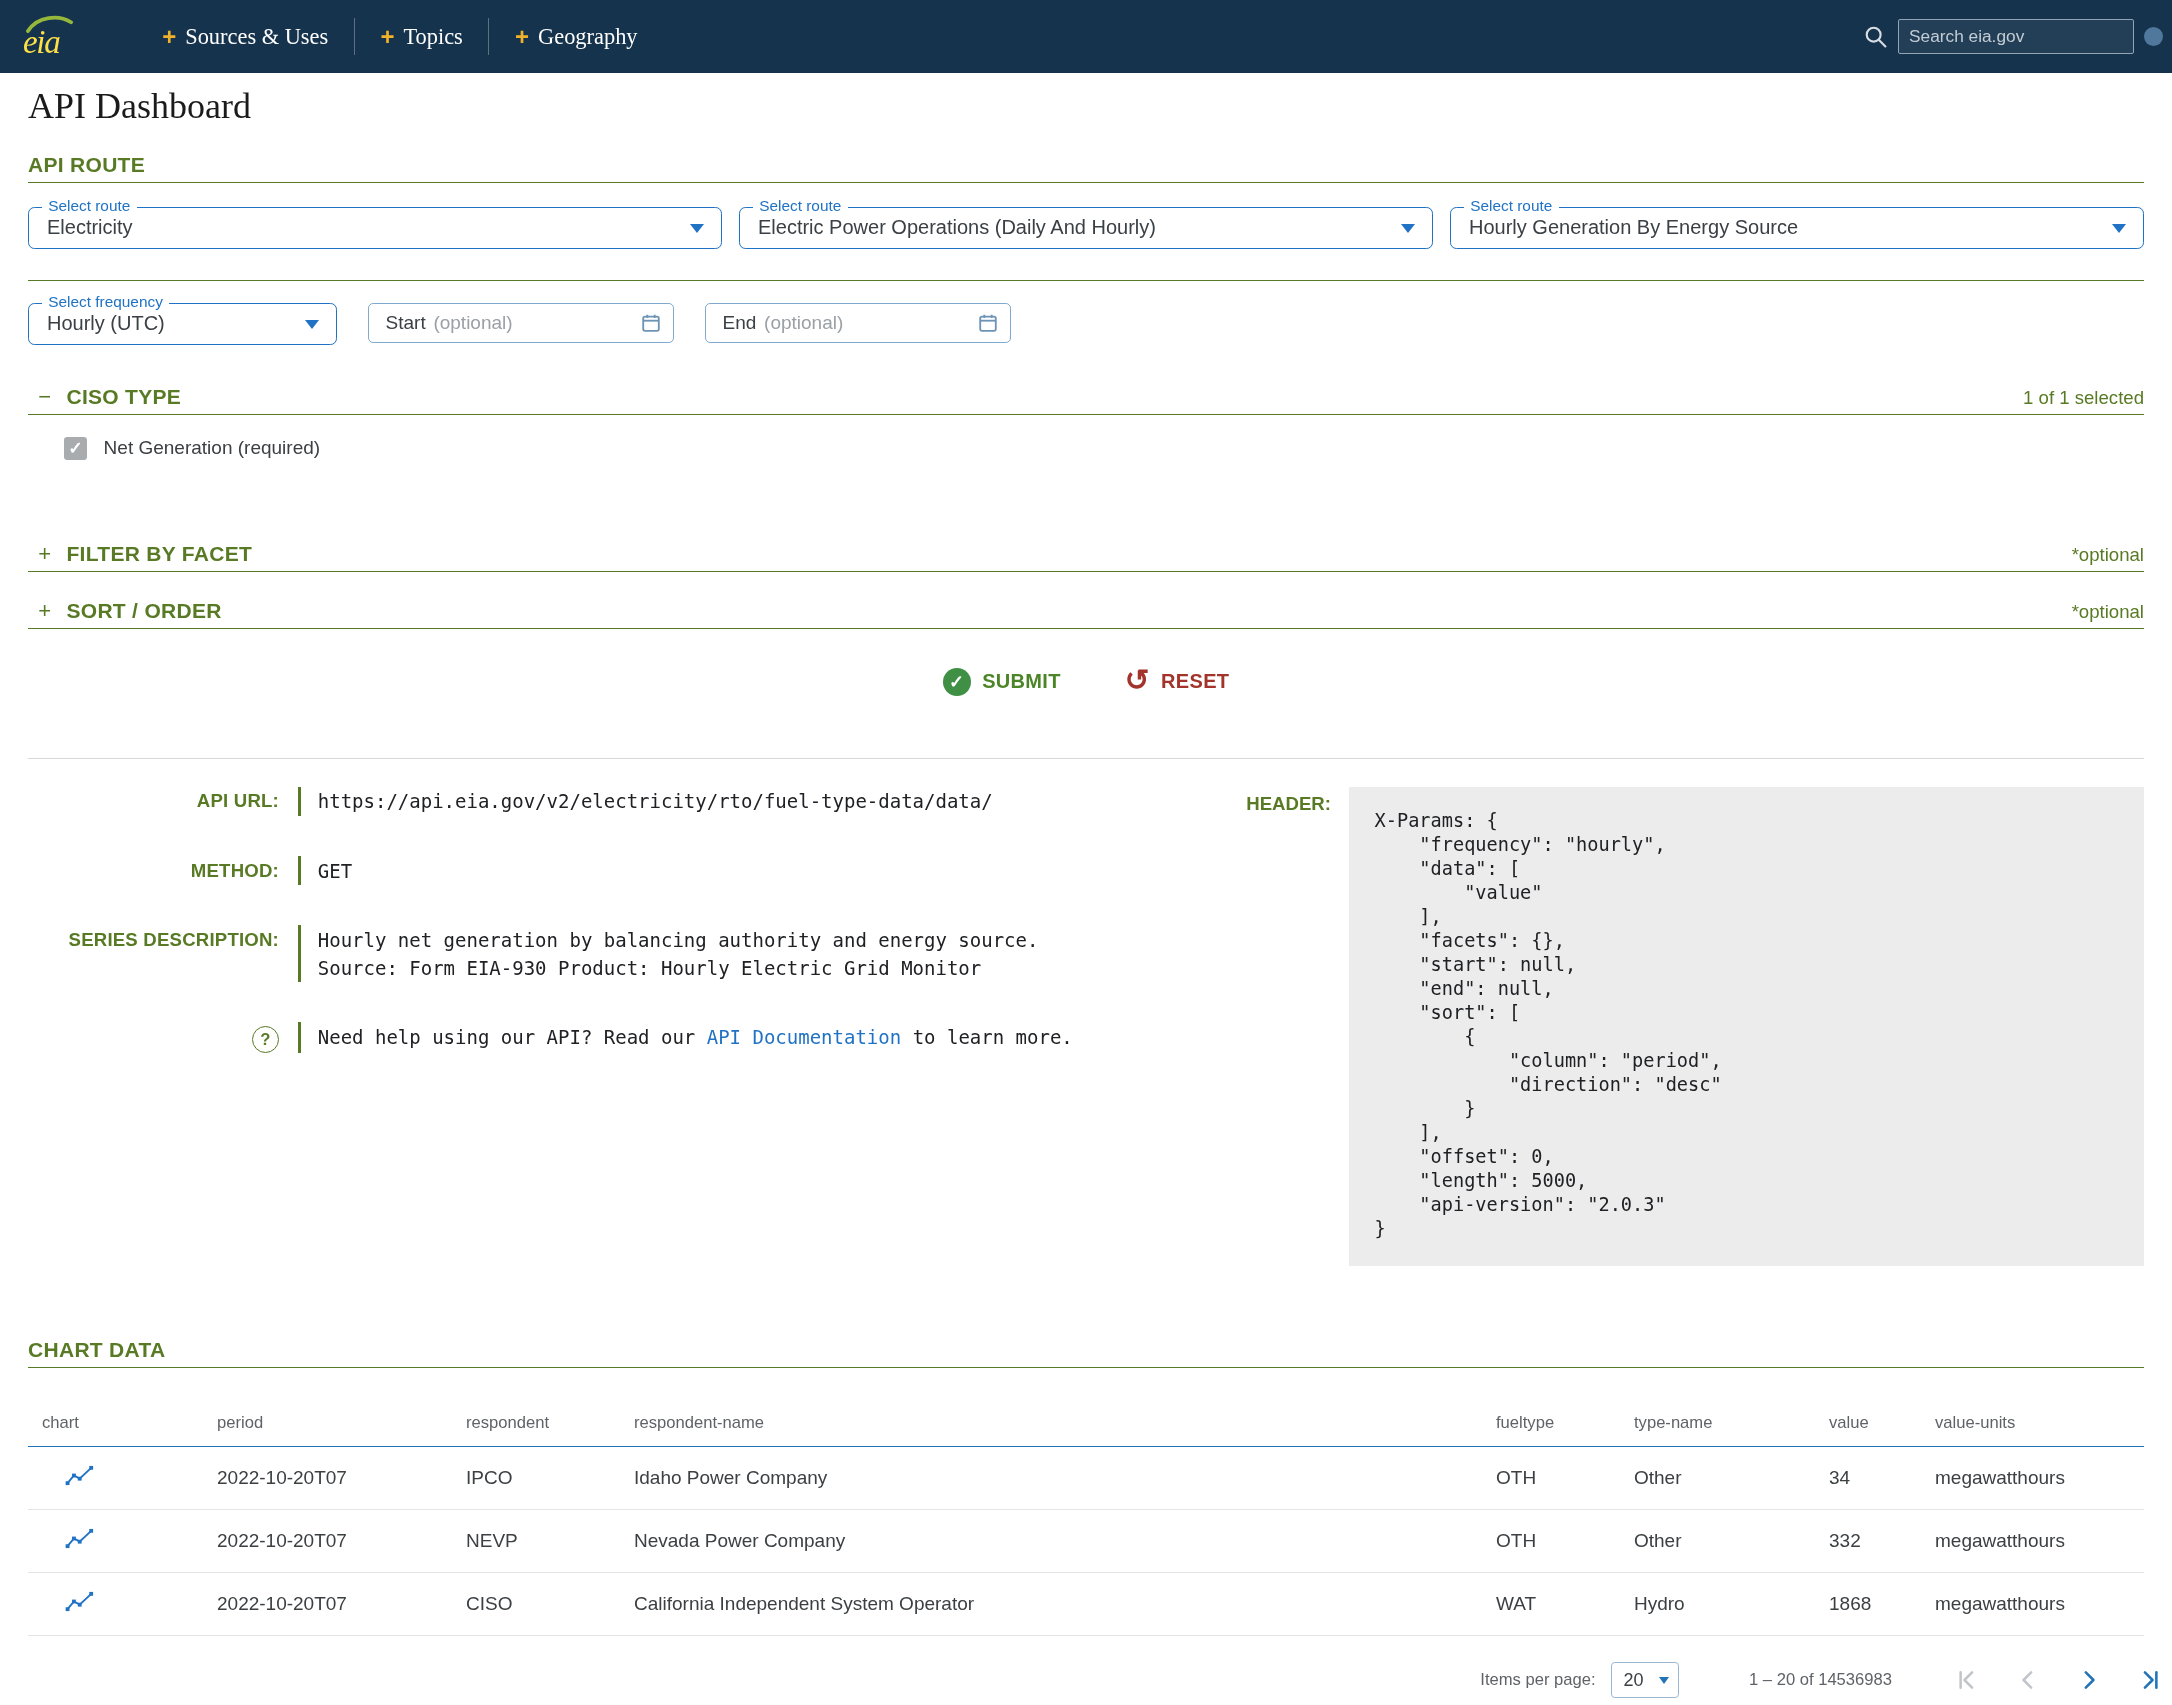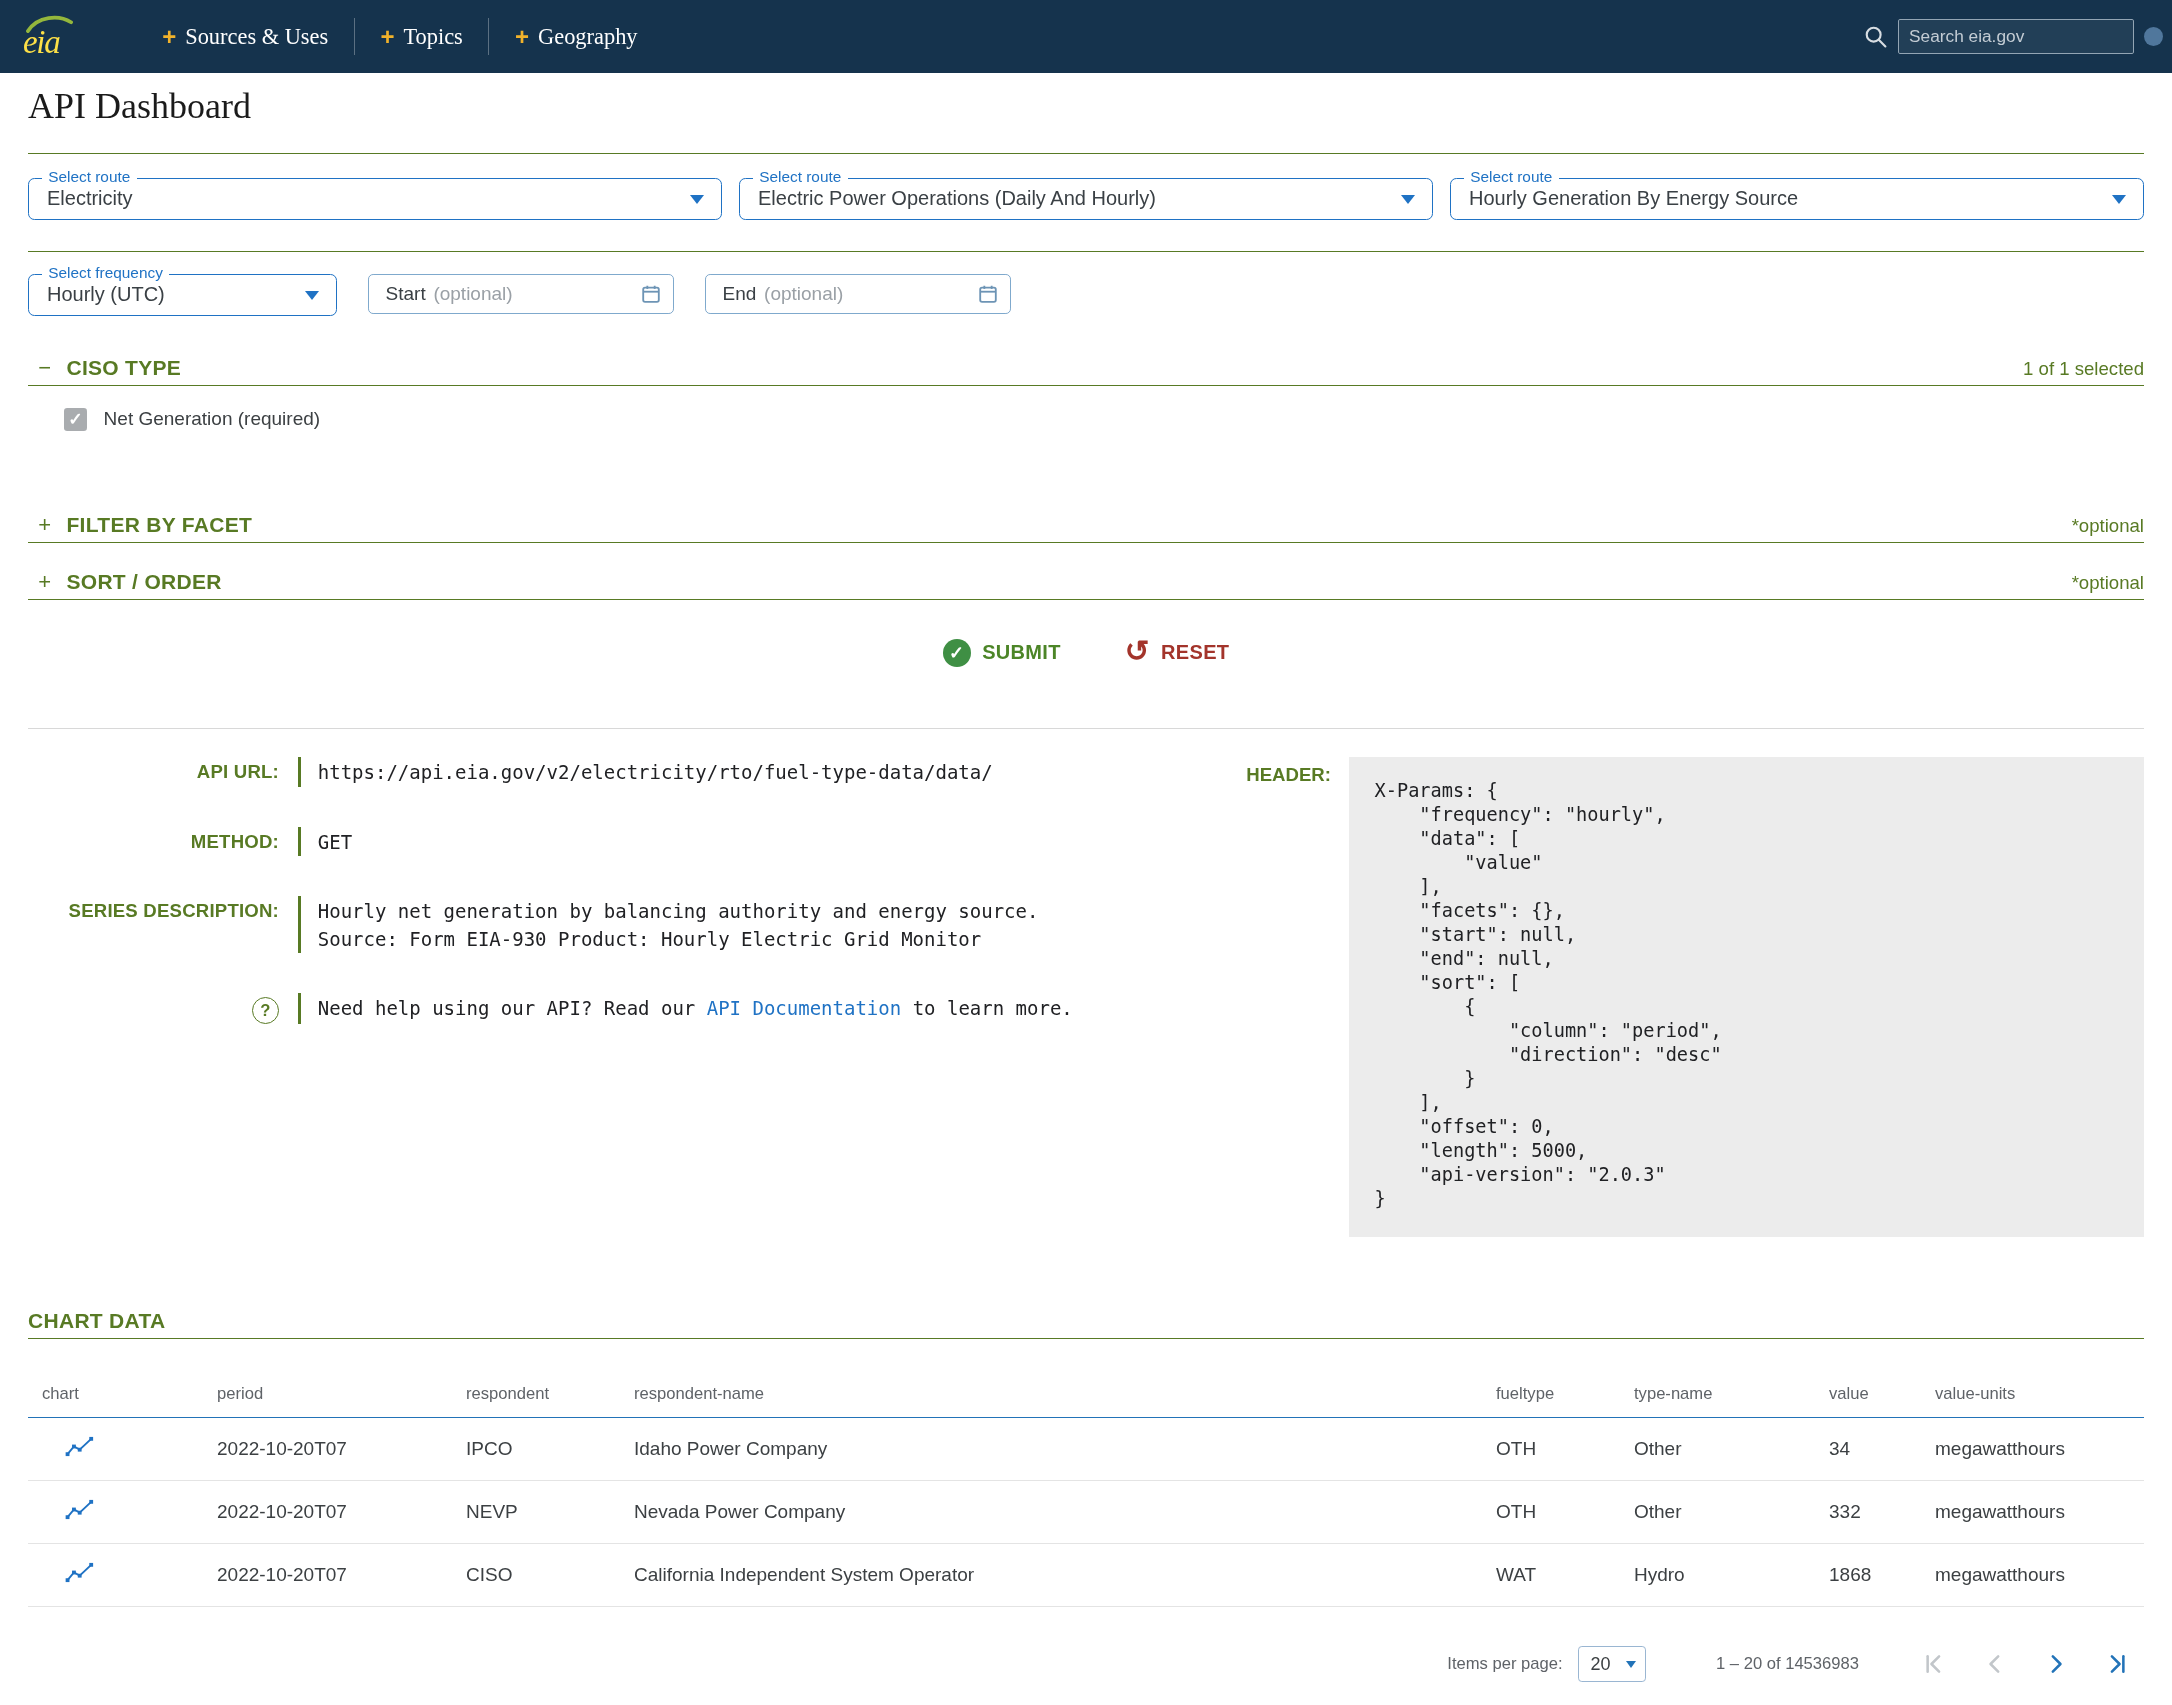--- a/index.html
+++ b/index.html
@@ -100,22 +100,22 @@
   
   .data-table { width: 100%; border-collapse: collapse; margin-top: 45px; table-layout: fixed; }
   .data-table th { font-size: 16.6px; font-weight: 400; color: #5f6368; text-align: left;
                    padding: 0 5.1px 12.8px 0; border-bottom: 1.9px solid #2273b8; }
   .data-table th:first-child { padding-left: 14px; }
   .data-table td { height: 63px; font-size: 19px; color: #3c4043; border-bottom: 1.3px solid #e4e4e4;
                    padding-right: 5.1px; vertical-align: middle; overflow: hidden; white-space: nowrap; }
   .data-table td.chart-cell { padding-left: 37px; }
 
   
-  .paginator { position: absolute; left: 0; right: 0; bottom: 16px; height: 50px; background: #fff;
-               display: flex; align-items: center; justify-content: flex-end; padding-right: 41px; }
+  .paginator { position: absolute; left: 0; right: 0; bottom: 0; height: 50px; background: #fff;
+               display: flex; align-items: center; justify-content: flex-end; padding-right: 8px; }
   .pp-label { font-size: 16.6px; color: #5f6368; margin-right: 15.4px; }
   .pp-select { width: 68px; height: 36px; border: 1.3px solid #9ab6d2; border-radius: 3.8px; display: flex;
                align-items: center; justify-content: space-between; padding: 0 9px 0 11.5px; font-size: 18px;
                color: #3c4043; cursor: pointer; margin-right: 70px; }
   .pp-caret { width: 0; height: 0; border-left: 5.8px solid transparent; border-right: 5.8px solid transparent;
               border-top: 7px solid #2273b8; }
   .pp-range { font-size: 16.6px; color: #5f6368; margin-right: 61px; }
   .pager { display: flex; align-items: center; gap: 33px; }
   .pager svg { cursor: pointer; }
 </style>
@@ -150,20 +150,23 @@
     </svg>
     <input class="search-input" type="text" placeholder="Search eia.gov" style="">
     <span class="edge-dot"></span>
   </div>
 </header>
 
 <main class="main">
   <h1 class="page-title">API Dashboard</h1>
 
   <section class="sec-api-route">
+    <div class="section-head">
+      <h2 class="section-title">API ROUTE</h2>
+    </div>
     <hr class="section-rule">
     <div class="route-row">
       <div class="mselect">
         <span class="mselect-label">Select route</span>
         <span class="mselect-value">Electricity</span>
         <span class="caret-down"></span>
       </div>
       <div class="mselect">
         <span class="mselect-label">Select route</span>
         <span class="mselect-value">Electric Power Operations (Daily And Hourly)</span>

